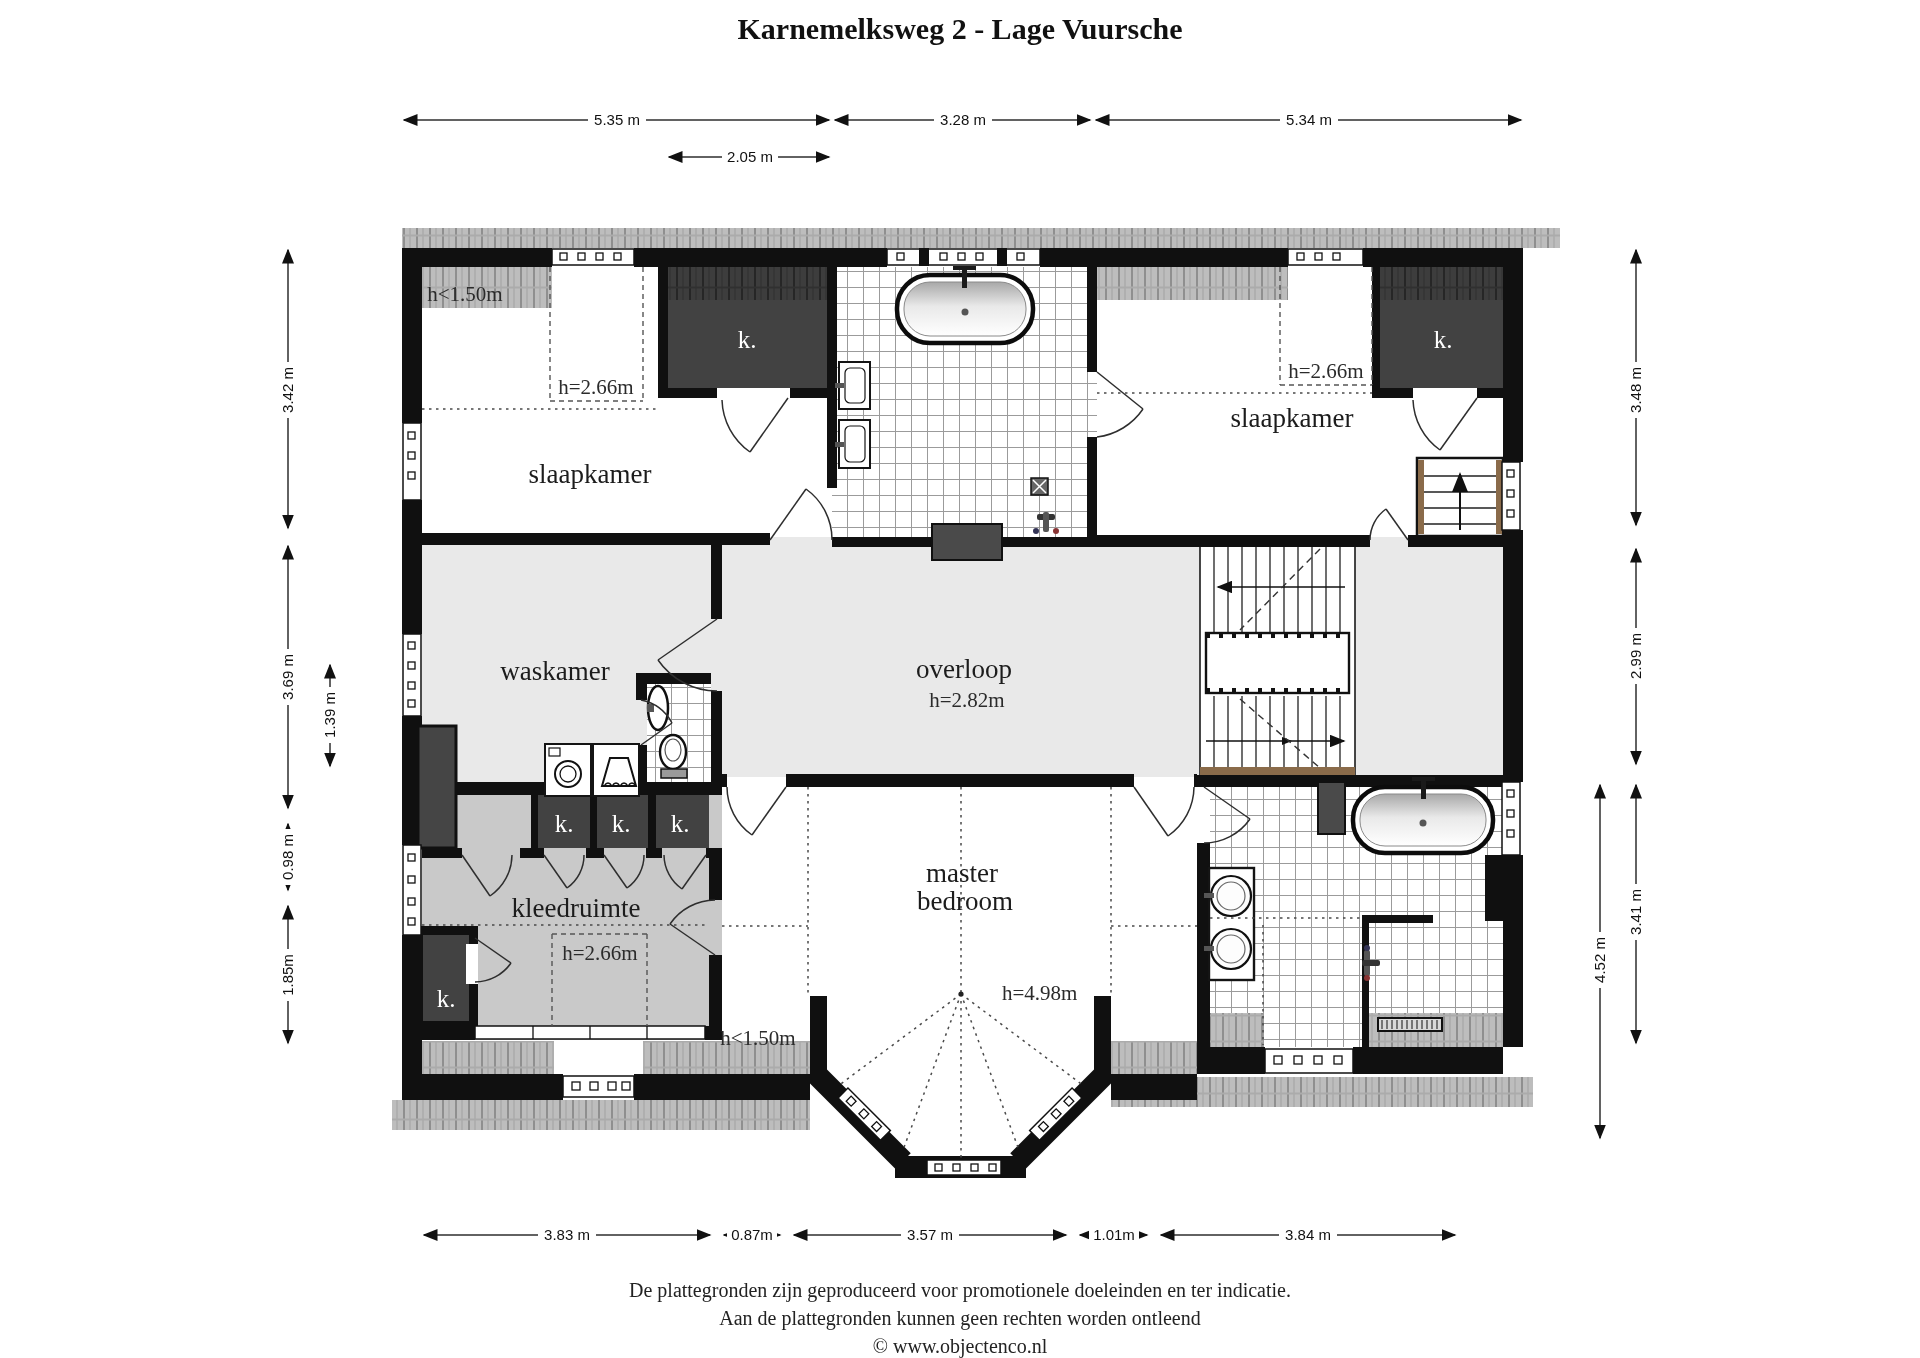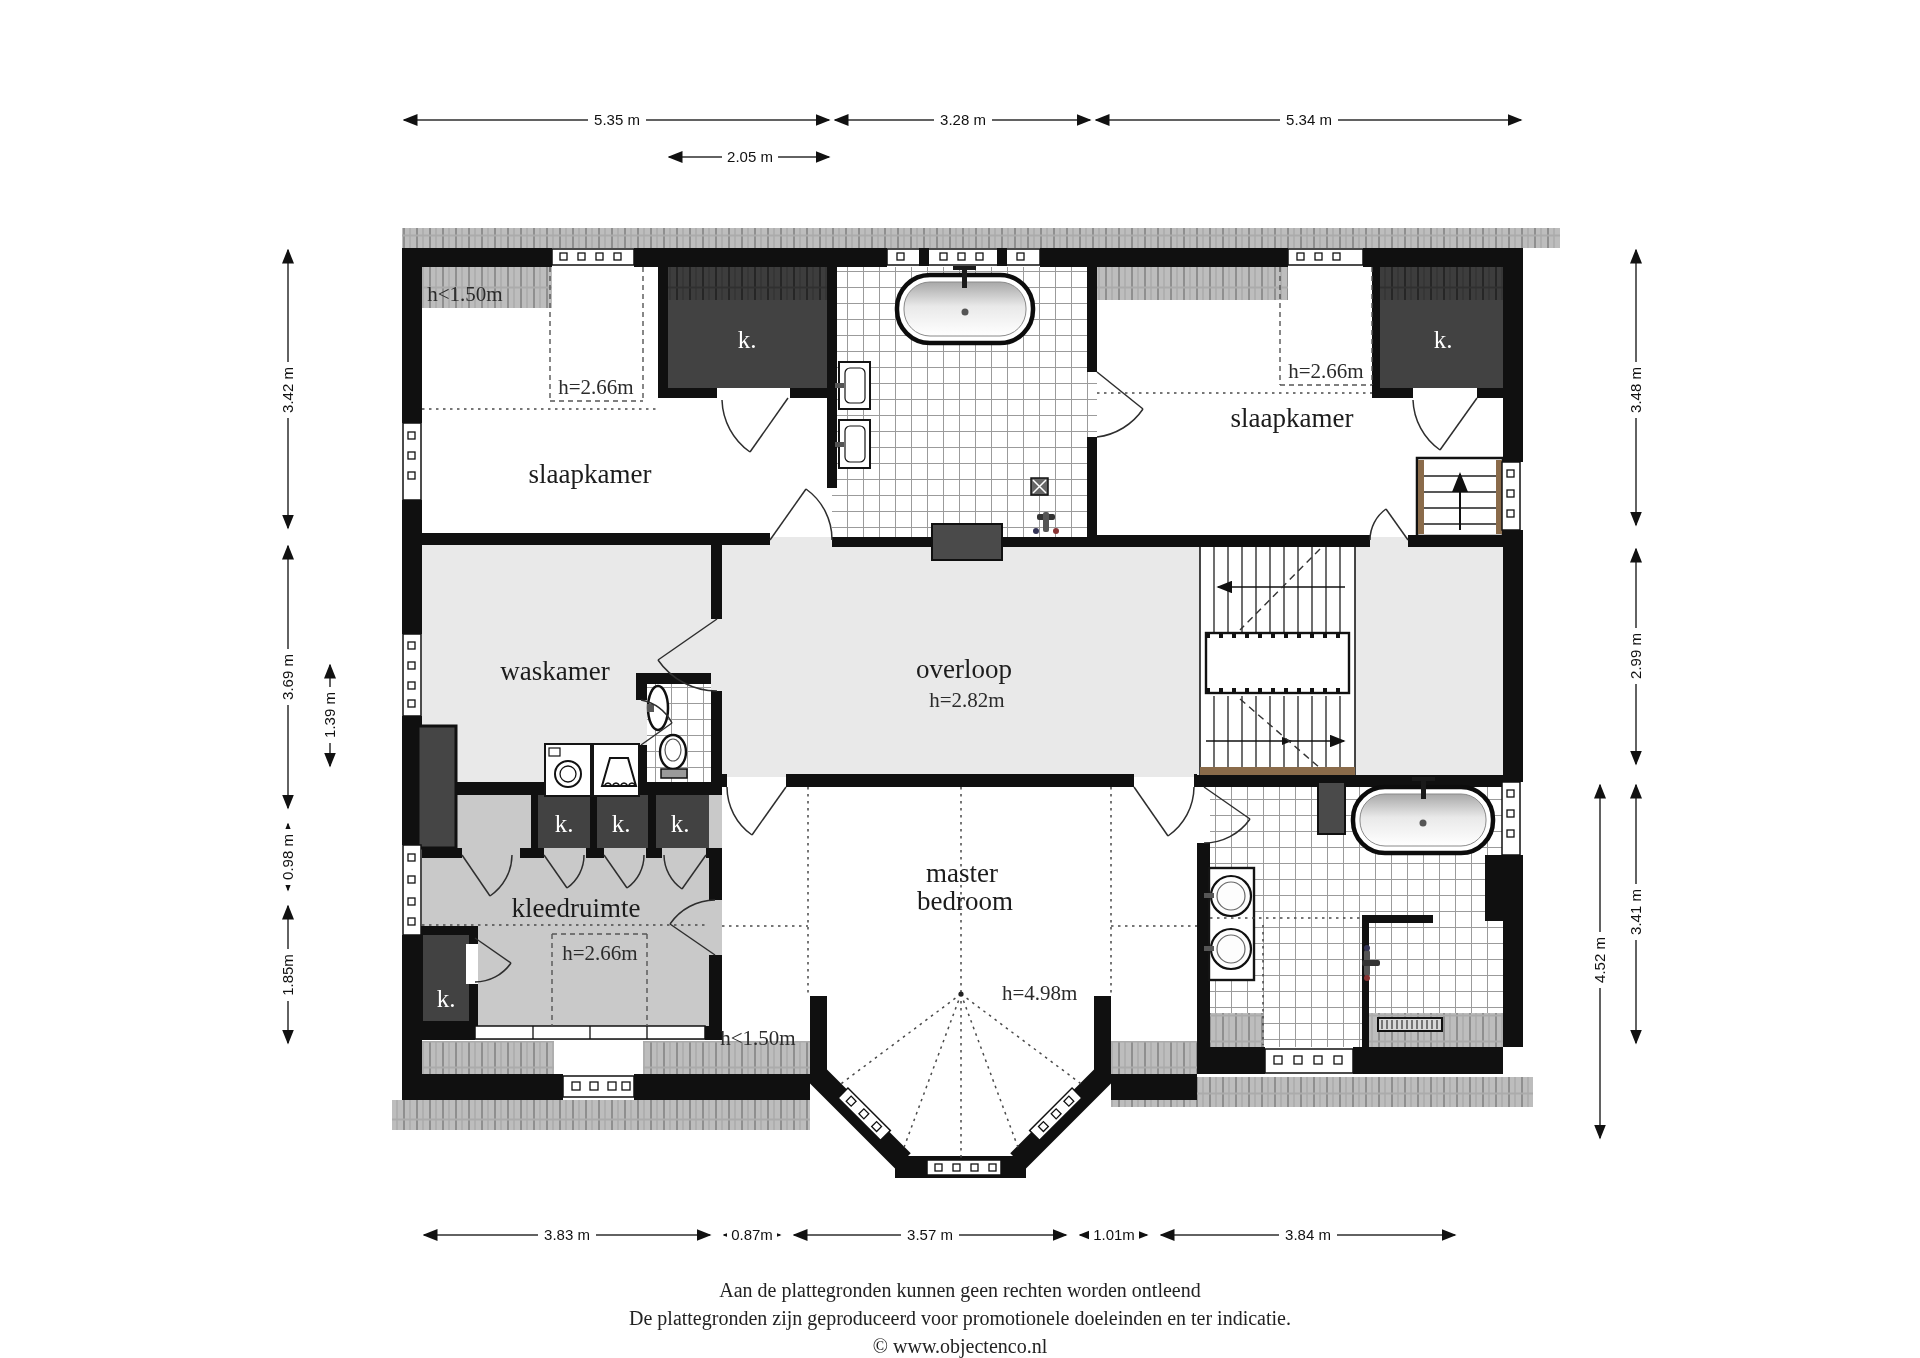--- a/index.html
+++ b/index.html
@@ -24,20 +24,21 @@
   .winframe{fill:#ffffff;stroke:#111;stroke-width:1.5;}
   .winsq{fill:#ffffff;stroke:#111;stroke-width:1.3;}
   .fix{fill:#ffffff;stroke:#141414;}
 </style>
 </head>
 <body>
 
 <div class="page">
 
   <div class="title">
+    <div>Karnemelksweg 2 - Lage Vuursche</div>
   </div>
 
   <svg width="1920" height="1358" viewBox="0 0 1920 1358">
     <defs>
       <pattern id="roofL" width="13" height="26" patternUnits="userSpaceOnUse">
         <rect width="13" height="26" fill="#bdbdbd"></rect>
         <path d="M1,0 V26" stroke="#8f8f8f" stroke-width="2"></path>
         <path d="M7,0 V26" stroke="#a6a6a6" stroke-width="1.2"></path>
         <path d="M0,1.5 H13" stroke="#ababab" stroke-width="2"></path>
       </pattern>
@@ -572,18 +573,18 @@
       </g>
       <g>
         <line class="dimline" x1="1161" y1="1235" x2="1455" y2="1235" marker-start="url(#arr)" marker-end="url(#arr)"></line>
         <rect x="1279" y="1226" width="58" height="18" fill="#fff"></rect>
         <text class="dim" x="1308" y="1240" text-anchor="middle">3.84 m</text>
       </g>
     </g>
   </svg>
 
   <div class="footer">
+    <div>De plattegronden zijn geproduceerd voor promotionele doeleinden en ter indicatie.</div>
     <div>Aan de plattegronden kunnen geen rechten worden ontleend</div>
-    <div>De plattegronden zijn geproduceerd voor promotionele doeleinden en ter indicatie.</div>
     <div>© www.objectenco.nl</div>
   </div>
 
 </div>
 
 </body></html>

